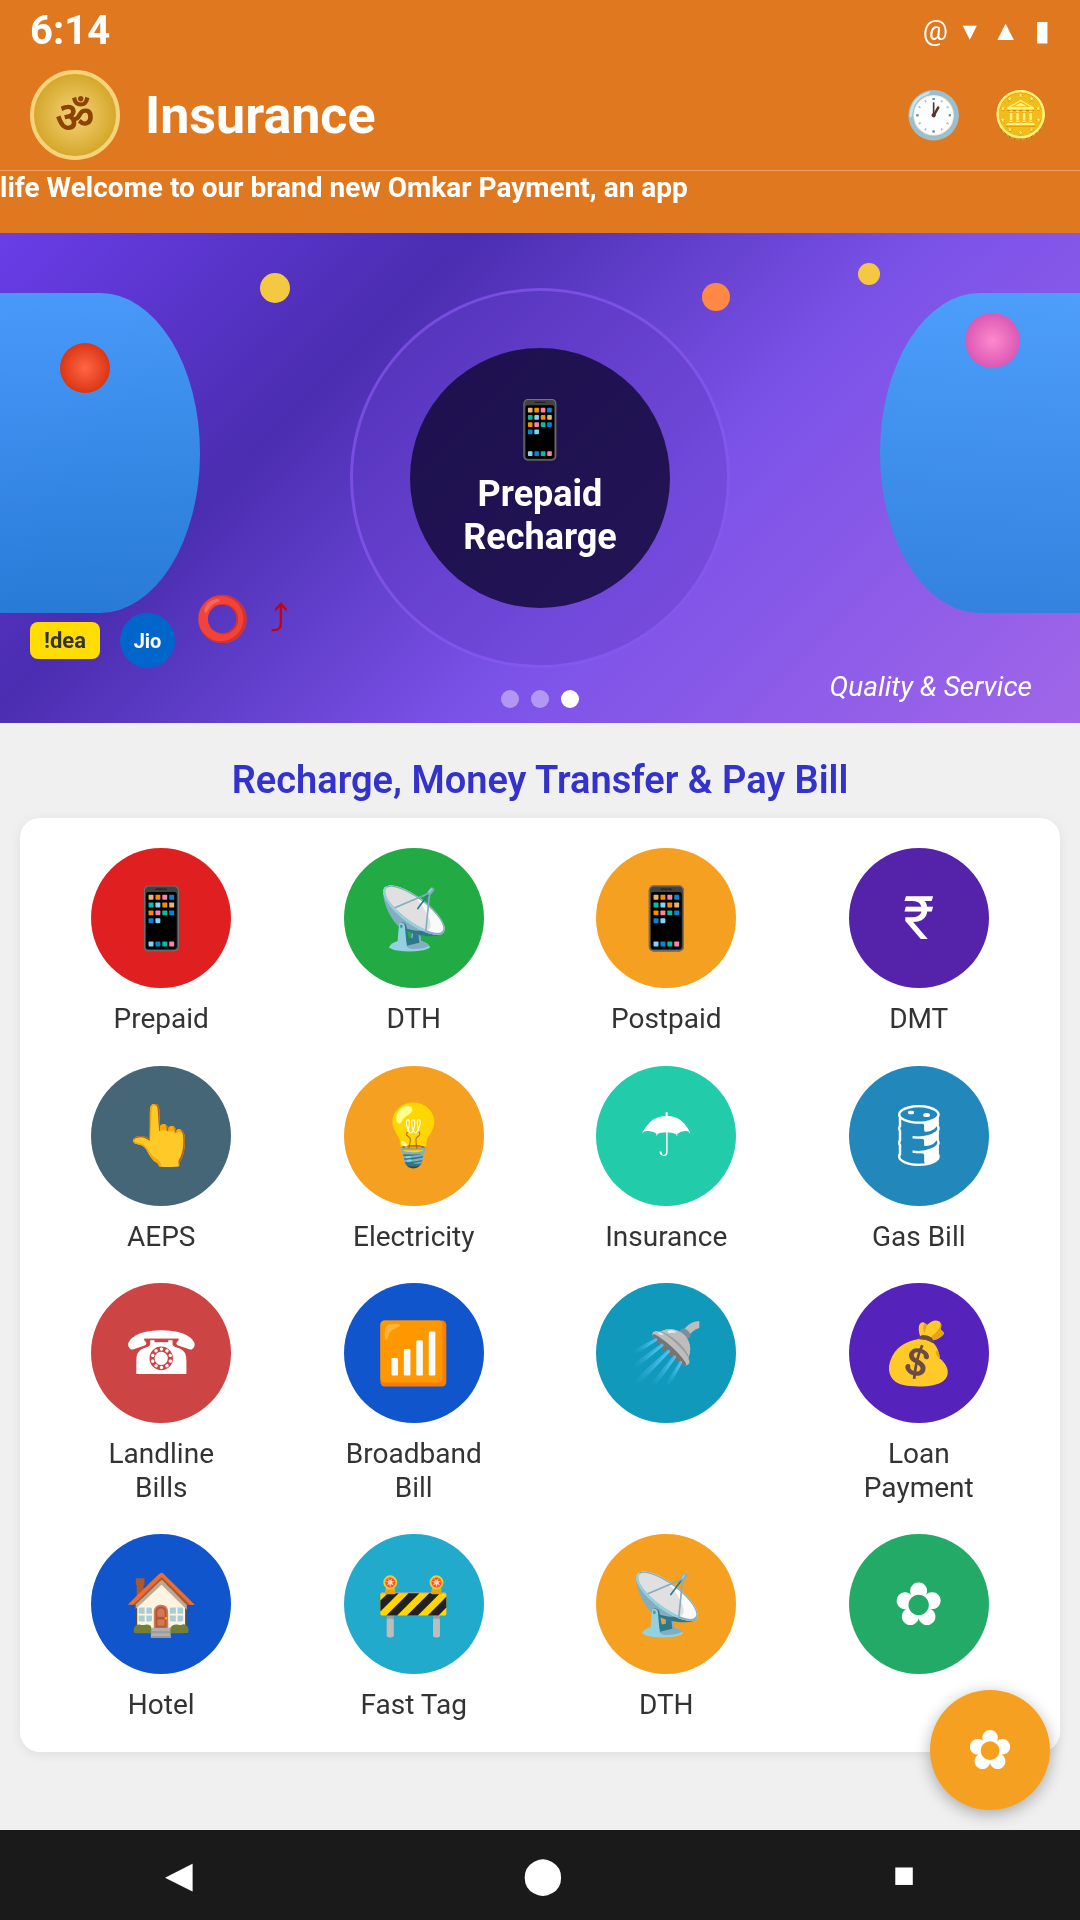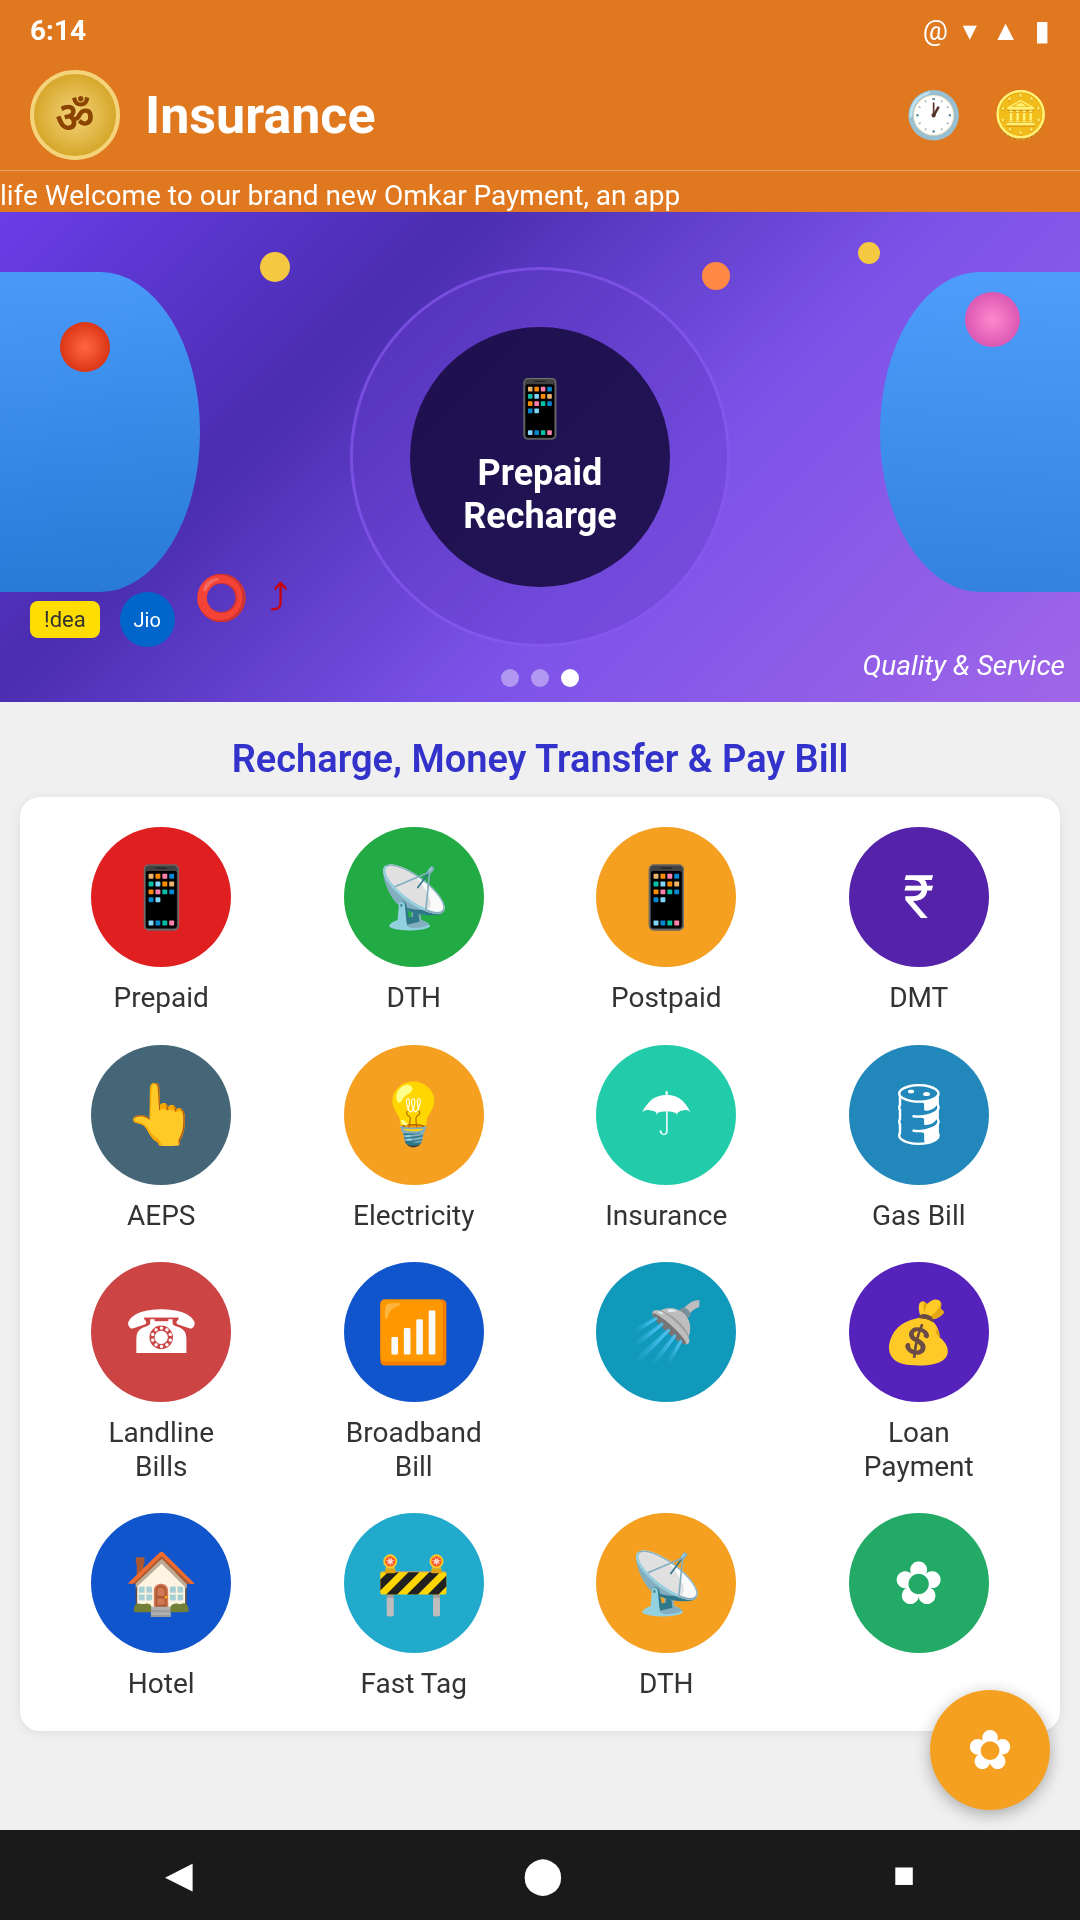--- a/index.html
+++ b/index.html
@@ -16,21 +16,21 @@
     .status-bar {
       background: #e07820;
       height: 60px;
       display: flex;
       align-items: center;
       justify-content: space-between;
       padding: 0 30px;
       color: white;
       font-size: 32px;
     }
-    .status-left { font-weight: bold; font-size: 28px; }
+    .status-left { font-weight: bold; font-size: 40px; }
     .status-right { display: flex; align-items: center; gap: 15px; }
     .status-icon { font-size: 28px; }
 
     
     .header {
       background: #e07820;
       height: 110px;
       display: flex;
       align-items: center;
       padding: 0 30px;
@@ -63,25 +63,26 @@
     }
     .header-icon-btn {
       color: white;
       font-size: 46px;
       cursor: pointer;
     }
 
     
     .marquee-bar {
       background: #e07820;
-      height: 42px;
-      display: flex;
-      align-items: flex-end;
+      height: 63px;
+      display: flex;
+      align-items: flex-start;
       overflow: hidden;
       border-top: 1px solid rgba(255,255,255,0.3);
+      font-weight: bold;
     }
     .marquee-text {
       color: white;
       font-size: 28px;
       white-space: nowrap;
       animation: marquee 15s linear infinite;
     }
     @keyframes marquee {
       0% { transform: translateX(100%); }
       100% { transform: translateX(-100%); }
@@ -130,21 +131,21 @@
     }
     .banner-title {
       font-size: 36px;
       font-weight: bold;
       text-align: center;
       line-height: 1.2;
     }
     .banner-quality {
       position: absolute;
       bottom: 20px;
-      right: 15px;
+      right: 48px;
       color: white;
       font-size: 28px;
       font-style: italic;
     }
     .banner-dots {
       position: absolute;
       bottom: 15px;
       left: 50%;
       transform: translateX(-50%);
       display: flex;
@@ -197,21 +198,21 @@
       bottom: 55px;
       left: 30px;
       display: flex;
       gap: 20px;
       align-items: center;
     }
     .brand-badge {
       padding: 6px 14px;
       border-radius: 8px;
       font-size: 22px;
-      font-weight: normal;
+      font-weight: bold;
       margin-top: 44px;
     }
     .brand-idea { background: #ffdd00; color: #333; }
     .brand-jio { background: #0066cc; color: white; border-radius: 50%; width: 55px; height: 55px; display:flex; align-items:center; justify-content:center; font-size: 20px; }
     .brand-vodafone { color: #e60000; font-size: 44px; }
     .brand-airtel { color: #cc0000; font-size: 38px; }
 
     
     .section-title {
       text-align: center;

